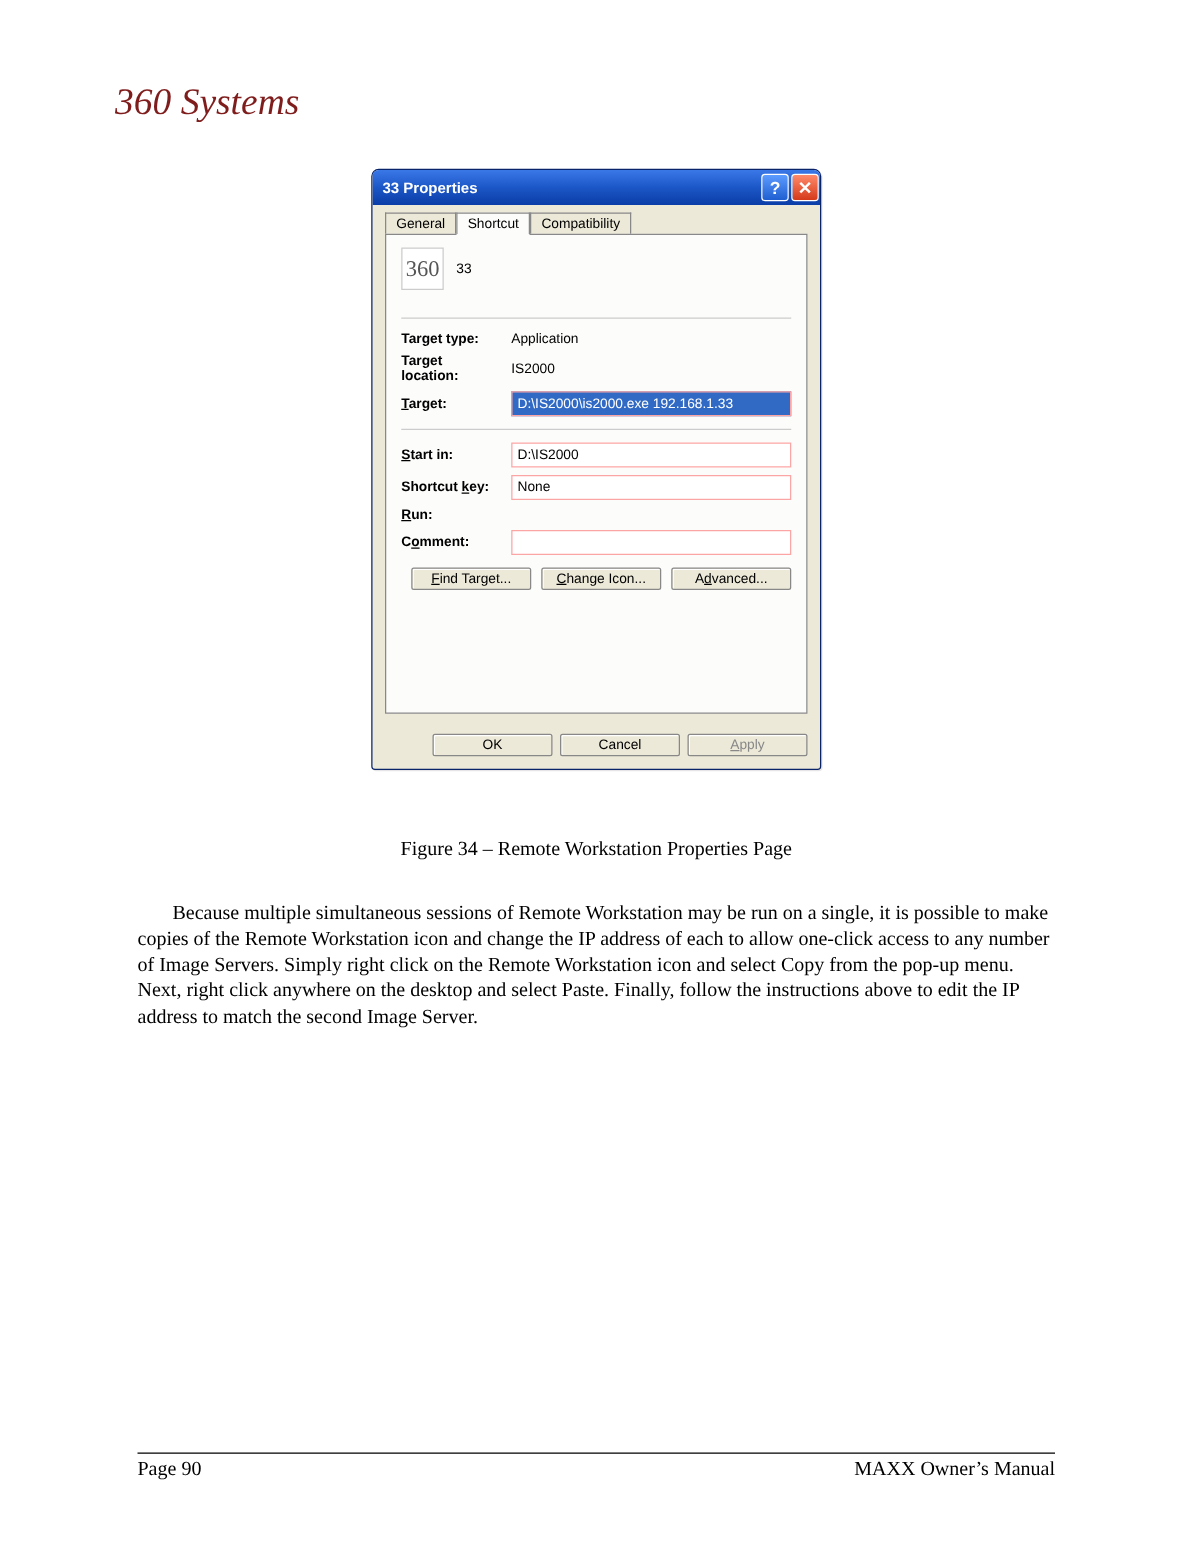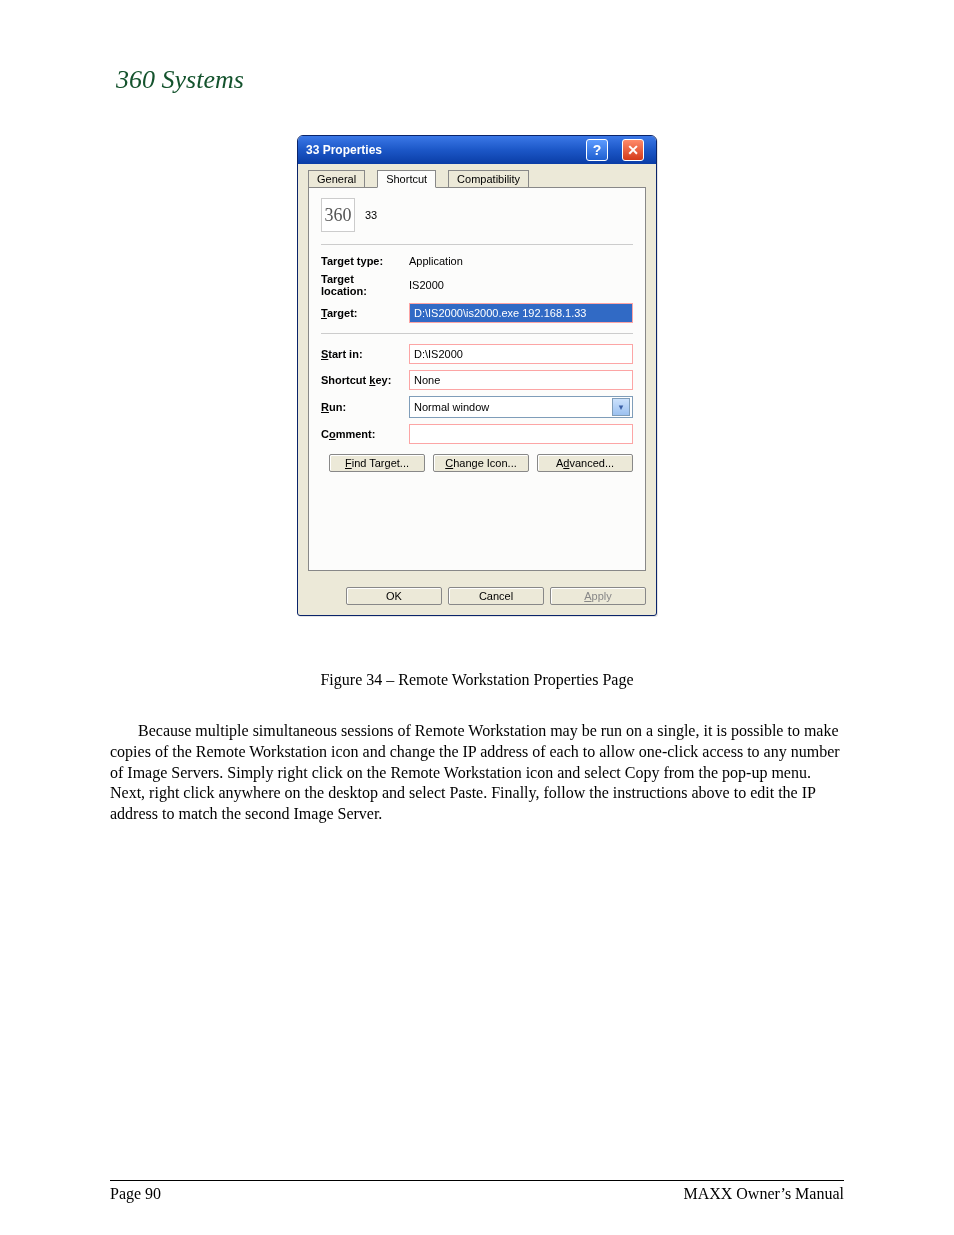--- a/index.html
+++ b/index.html
@@ -12,25 +12,25 @@
   .page {
     width: 954px;
     height: 1235px;
     position: relative;
     box-sizing: border-box;
     padding: 60px 110px 50px 110px;
   }
   .brand {
     position: absolute;
     top: 65px;
-    left: 116px;
+    left: 92px;
     font-family: "Brush Script MT", "Segoe Script", cursive;
     font-style: italic;
-    font-size: 26px;
-    color: #14532d;
+    font-size: 30px;
+    color: #7f1d1d;
   }
   .dialog-wrap {
     margin-top: 75px;
     display: flex;
     justify-content: center;
   }
 
   
   .xp-dialog {
     width: 358px;
@@ -41,45 +41,44 @@
     font-family: Tahoma, Arial, sans-serif;
     font-size: 11px;
     box-shadow: 1px 1px 0 rgba(0,0,0,.1);
   }
   .xp-title {
     height: 28px;
     background: linear-gradient(to bottom, #3b78e7 0%, #1c57c7 50%, #0a3da6 100%);
     color: #fff;
     display: flex;
     align-items: center;
-    padding: 0 12px 0 8px;
+    padding: 0 1px 0 8px;
     font-weight: bold;
     font-size: 12px;
-    gap: 12px;
   }
   .xp-title .title-text { flex: 1; }
   .xp-title .title-btn {
     width: 20px; height: 20px;
     margin-left: 2px;
     display: flex; align-items: center; justify-content: center;
     border: 1px solid #fff;
     border-radius: 3px;
     font-weight: bold;
     font-size: 14px;
     line-height: 1;
   }
   .xp-title .help-btn { background: linear-gradient(to bottom,#5c9bff,#1f5fd0); color:#fff; }
   .xp-title .close-btn { background: linear-gradient(to bottom,#ff8a6a,#d43a1a); color:#fff; }
 
   .xp-body {
     padding: 6px 10px 6px 10px;
   }
   .tabs {
     display: flex;
-    gap: 12px;
+    gap: 0;
     margin-bottom: 0;
     position: relative;
   }
   .tab {
     padding: 2px 8px;
     border: 1px solid #888;
     border-bottom: none;
     background: #ece9d8;
     font-size: 11px;
     position: relative;
@@ -96,21 +95,21 @@
     padding: 10px 12px 12px 12px;
     margin-top: -1px;
     min-height: 360px;
     position: relative;
     z-index: 2;
   }
   .icon-row {
     display: flex;
     align-items: center;
     gap: 10px;
-    margin-bottom: 12px;
+    margin-bottom: 22px;
   }
   .shortcut-icon {
     width: 32px; height: 32px;
     display:flex;align-items:center;justify-content:center;
     font-family: "Brush Script MT", cursive;
     font-size: 18px;
     color:#555;
     border:1px solid #ccc;
     background:#fff;
   }
@@ -197,21 +196,21 @@
   }
   .body-para {
     margin-top: 32px;
     font-size: 16px;
     line-height: 1.3;
     text-align: left;
   }
   .body-para .indent { display:inline-block; width:28px; }
   .footer {
     position:absolute;
-    left:110px; right:110px; bottom:32px;
+    left:110px; right:110px; bottom:50px;
     border-top:1px solid #000;
     display:flex;
     justify-content:space-between;
     font-size:16px;
     padding-top:4px;
   }
 </style>
 </head>
 <body>
 
@@ -263,24 +262,20 @@
           <div class="frow">
             <span class="lbl"><span class="underline">S</span>tart in:</span>
             <input class="text-input" type="text" value="D:\IS2000" style="">
           </div>
           <div class="frow">
             <span class="lbl">Shortcut&nbsp;<span class="underline">k</span>ey:</span>
             <input class="text-input" type="text" value="None" style="">
           </div>
           <div class="frow">
             <span class="lbl"><span class="underline">R</span>un:</span>
-            <div class="select-wrap">
-              <span class="sel-text">Normal window</span>
-              <div class="sel-arrow">▾</div>
-            </div>
           </div>
           <div class="frow">
             <span class="lbl">C<span class="underline">o</span>mment:</span>
             <input class="text-input" type="text" value="" style="">
           </div>
 
           <div class="btn-row">
             <div class="xp-btn"><span class="underline">F</span>ind Target...</div>
             <div class="xp-btn"><span class="underline">C</span>hange Icon...</div>
             <div class="xp-btn">A<span class="underline">d</span>vanced...</div>

